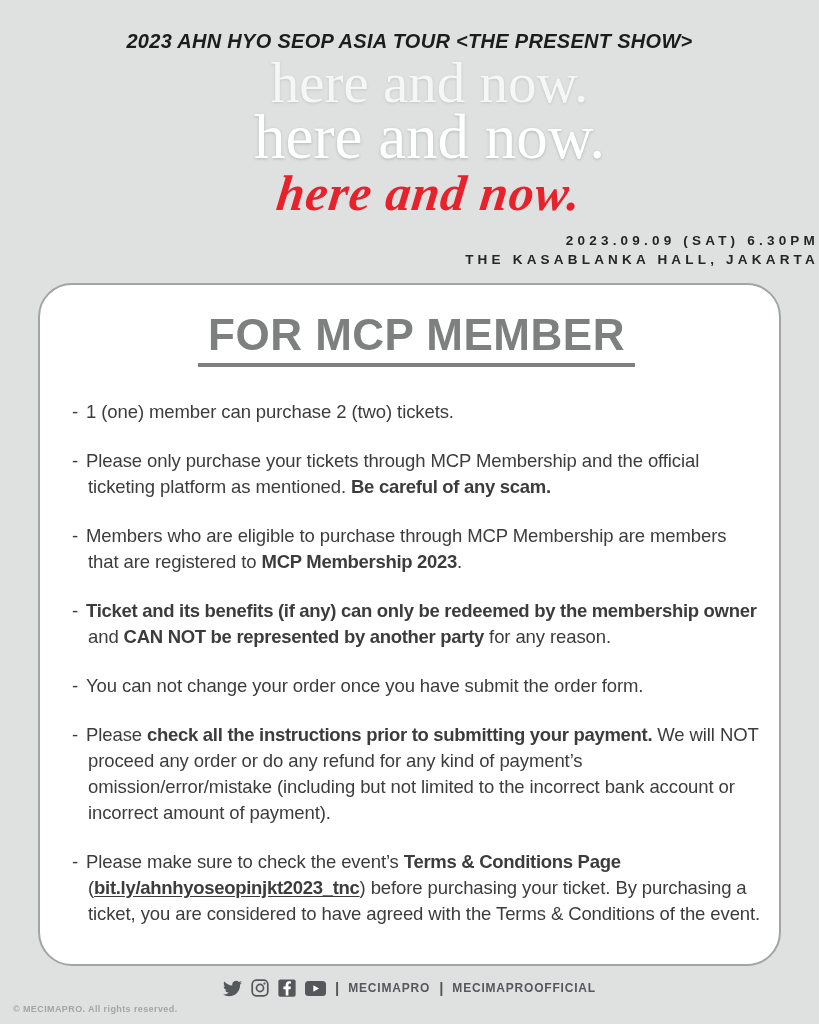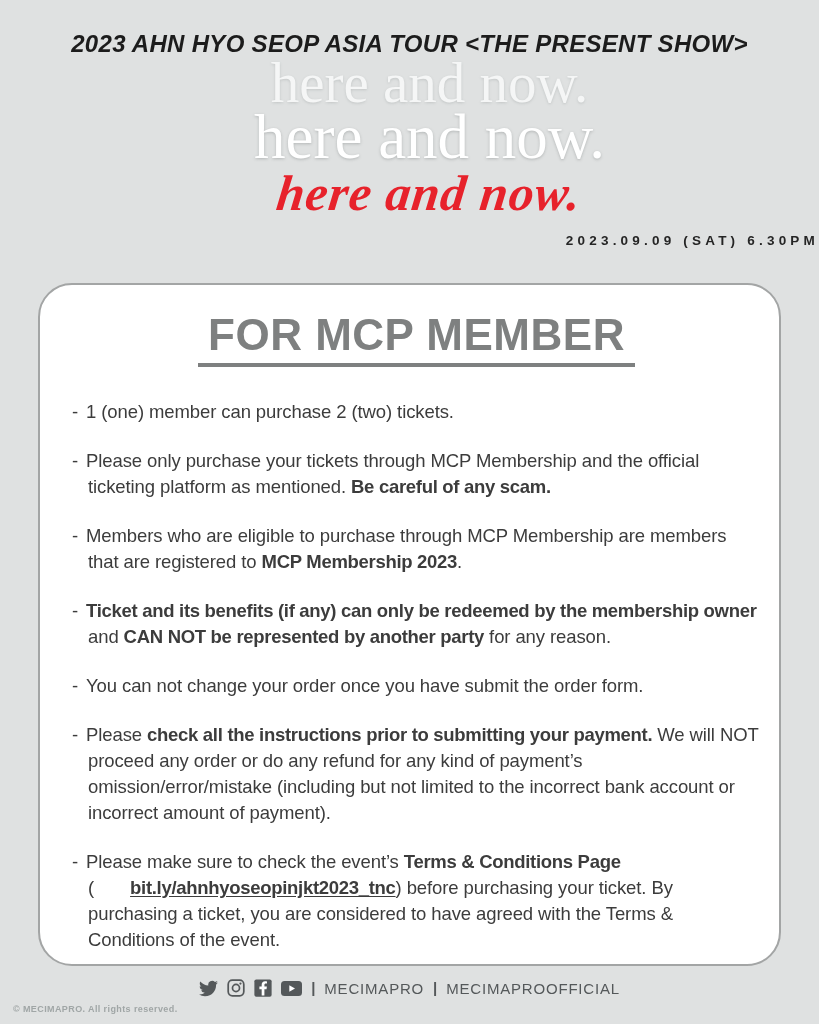--- a/index.html
+++ b/index.html
@@ -1,21 +1,21 @@
 <!DOCTYPE html>
 <html><head>
 <meta charset="utf-8">
 <style>
   html,body{margin:0;padding:0;background:#c9cbcb;}
   .page{position:relative;width:819px;height:1024px;background:#dfe1e1;overflow:hidden;
         font-family:"Liberation Sans",sans-serif;}
 
   
   .tour-title{position:absolute;top:30px;left:0;width:100%;text-align:center;
-    font-style:italic;font-weight:700;font-size:24px;letter-spacing:.3px;color:#1c1c1c;}
+    font-style:italic;font-weight:700;font-size:20px;letter-spacing:.3px;color:#1c1c1c;}
   .logo{position:absolute;top:56px;left:0;width:100%;text-align:center;
     font-family:"Liberation Serif",serif;padding-left:20px;}
   .logo-line{display:block;}
   .logo-line1{font-size:57px;line-height:53px;color:#fafbfb;opacity:.82;
     text-shadow:0 1px 3px rgba(120,125,125,.35);}
   .logo-line2{font-size:63px;line-height:57px;color:#ffffff;
     text-shadow:0 1px 3px rgba(110,115,115,.4);}
   .logo-line3{font-size:50px;line-height:54px;font-style:italic;font-weight:700;
     color:#e7222b;display:inline-block;transform:skewX(-7deg);letter-spacing:1px;}
   .showinfo{position:absolute;top:231px;left:0;width:100%;text-align:right;color:#252525;}
@@ -26,47 +26,48 @@
     background:#ffffff;border:2.5px solid #a3a5a5;border-radius:34px;
     padding:26px 18px 6px 32px;}
   .card-title-wrap{text-align:center;margin:0 0 32px 0;}
   .card-title{display:inline-block;font-weight:700;font-size:44px;line-height:48px;
     color:#7e8080;border-bottom:4px solid #7e8080;padding:0 10px 4px 10px;letter-spacing:.5px;}
   .rules{list-style:none;margin:0;padding:0;font-size:18.5px;line-height:26px;
     color:#3c3c3c;letter-spacing:-.1px;}
   .rules li{padding-left:16px;text-indent:-16px;margin:0 0 23px 0;}
   .dash{margin-right:8px;}
   .seg-b{font-weight:700;letter-spacing:-.3px;}
-  .seg-u{text-decoration:underline;text-underline-offset:2px;margin-left:36px;}
+  .seg-u{text-decoration:underline;text-underline-offset:2px;}
 
   
   .footer{position:absolute;top:979px;left:0;width:100%;display:flex;
     justify-content:center;align-items:center;gap:9px;color:#54585a;}
   .social{display:flex;align-items:center;gap:9px;}
   .social svg{display:block;}
   .footer-sep{font-weight:700;font-size:15px;line-height:18px;}
-  .footer-label{font-weight:400;font-size:15px;letter-spacing:.8px;}
+  .footer-label{font-weight:700;font-size:12px;letter-spacing:.8px;}
   .copyright{position:absolute;left:13px;top:1004px;font-size:9px;letter-spacing:.4px;
     color:#a0a6a6;font-weight:700;}
 </style>
 </head>
 <body>
 
 <div class="page">
 
   <div class="tour-title">2023 AHN HYO SEOP ASIA TOUR &lt;THE PRESENT SHOW&gt;</div>
 
   <div class="logo">
     <span class="logo-line logo-line1">here and now.</span>
     <span class="logo-line logo-line2">here and now.</span>
     <span class="logo-line logo-line3">here and now.</span>
   </div>
 
   <div class="showinfo">
     <p>2023.09.09 (SAT) 6.30PM</p>
+    <p>THE KASABLANKA HALL, JAKARTA</p>
   </div>
 
   <div class="card">
     <div class="card-title-wrap">
       <span class="card-title">FOR MCP MEMBER</span>
     </div>
     <ul class="rules">
         <li><span class="dash">-</span><span>1 (one) member can purchase 2 (two) tickets.</span></li>
         <li><span class="dash">-</span><span>Please only purchase your tickets through MCP Membership and the official ticketing platform as mentioned. </span><span class="seg-b">Be careful of any scam.</span></li>
         <li><span class="dash">-</span><span>Members who are eligible to purchase through MCP Membership are members that are registered to </span><span class="seg-b">MCP Membership 2023</span><span>.</span></li>

